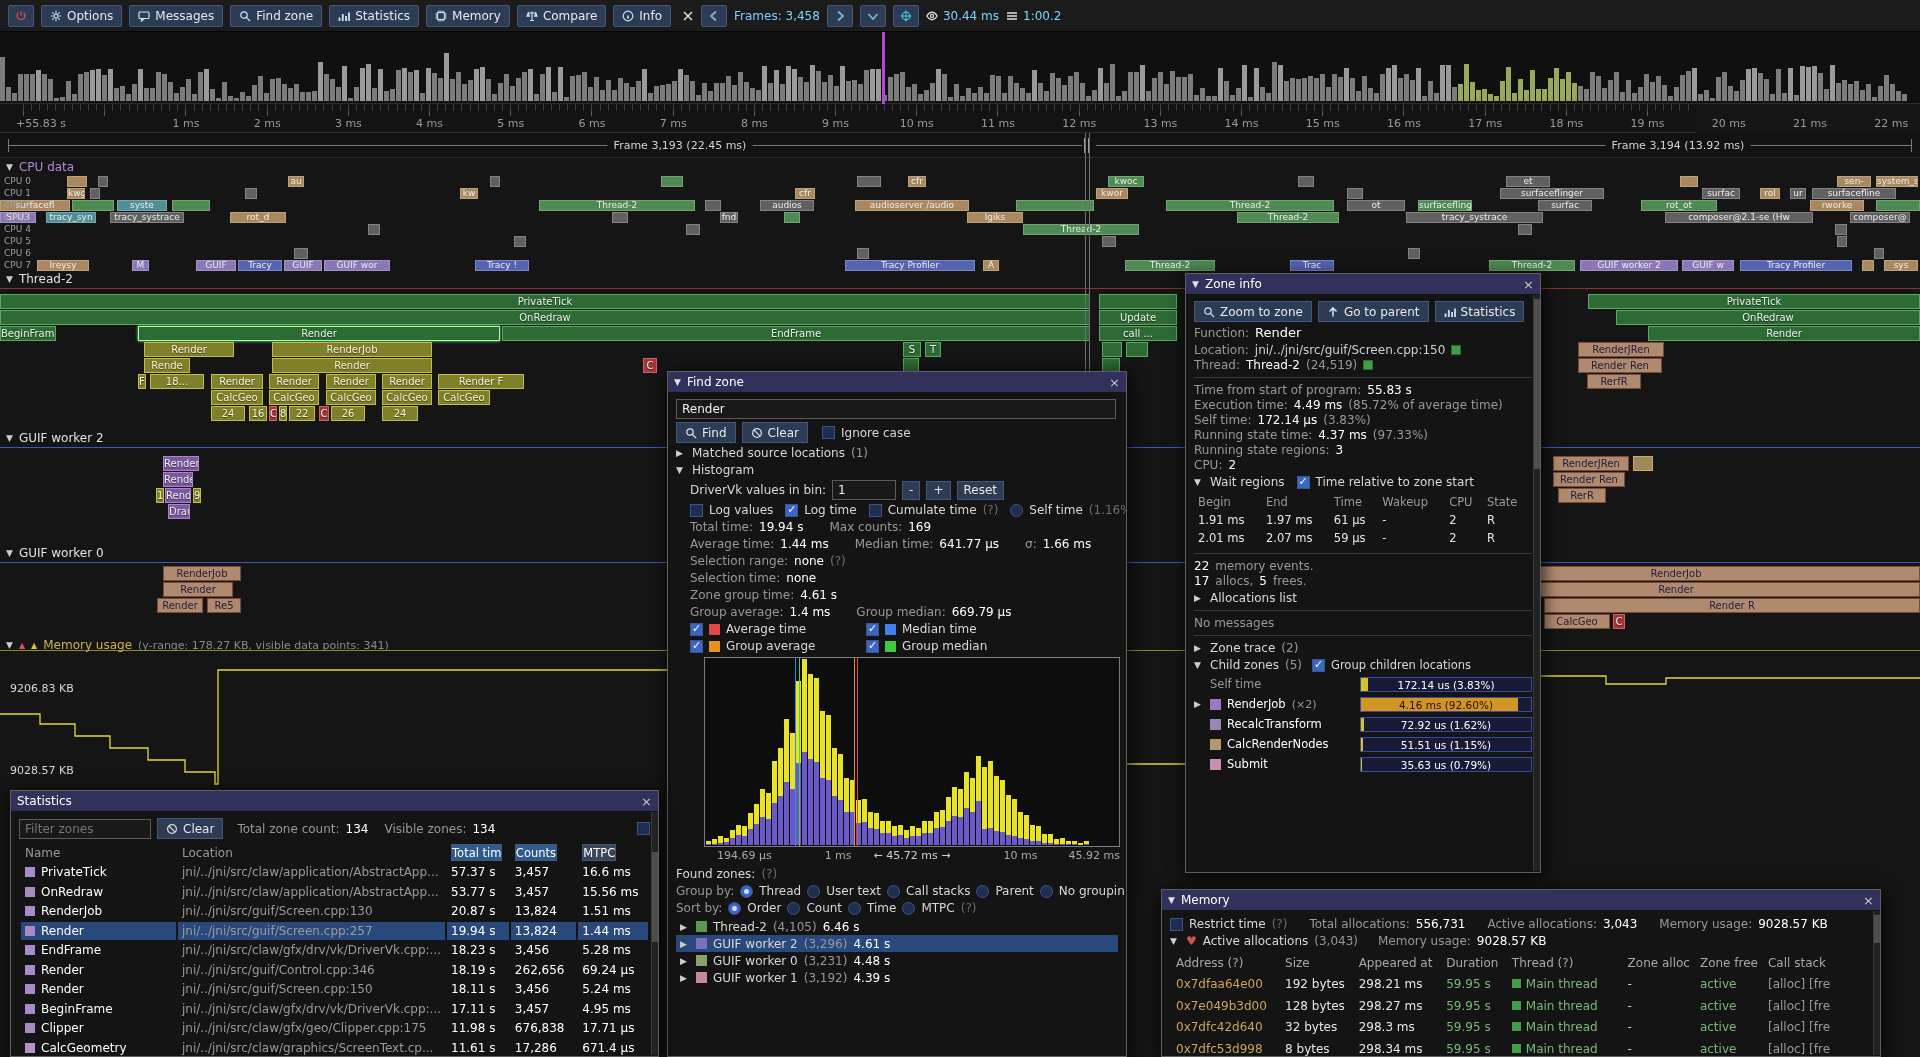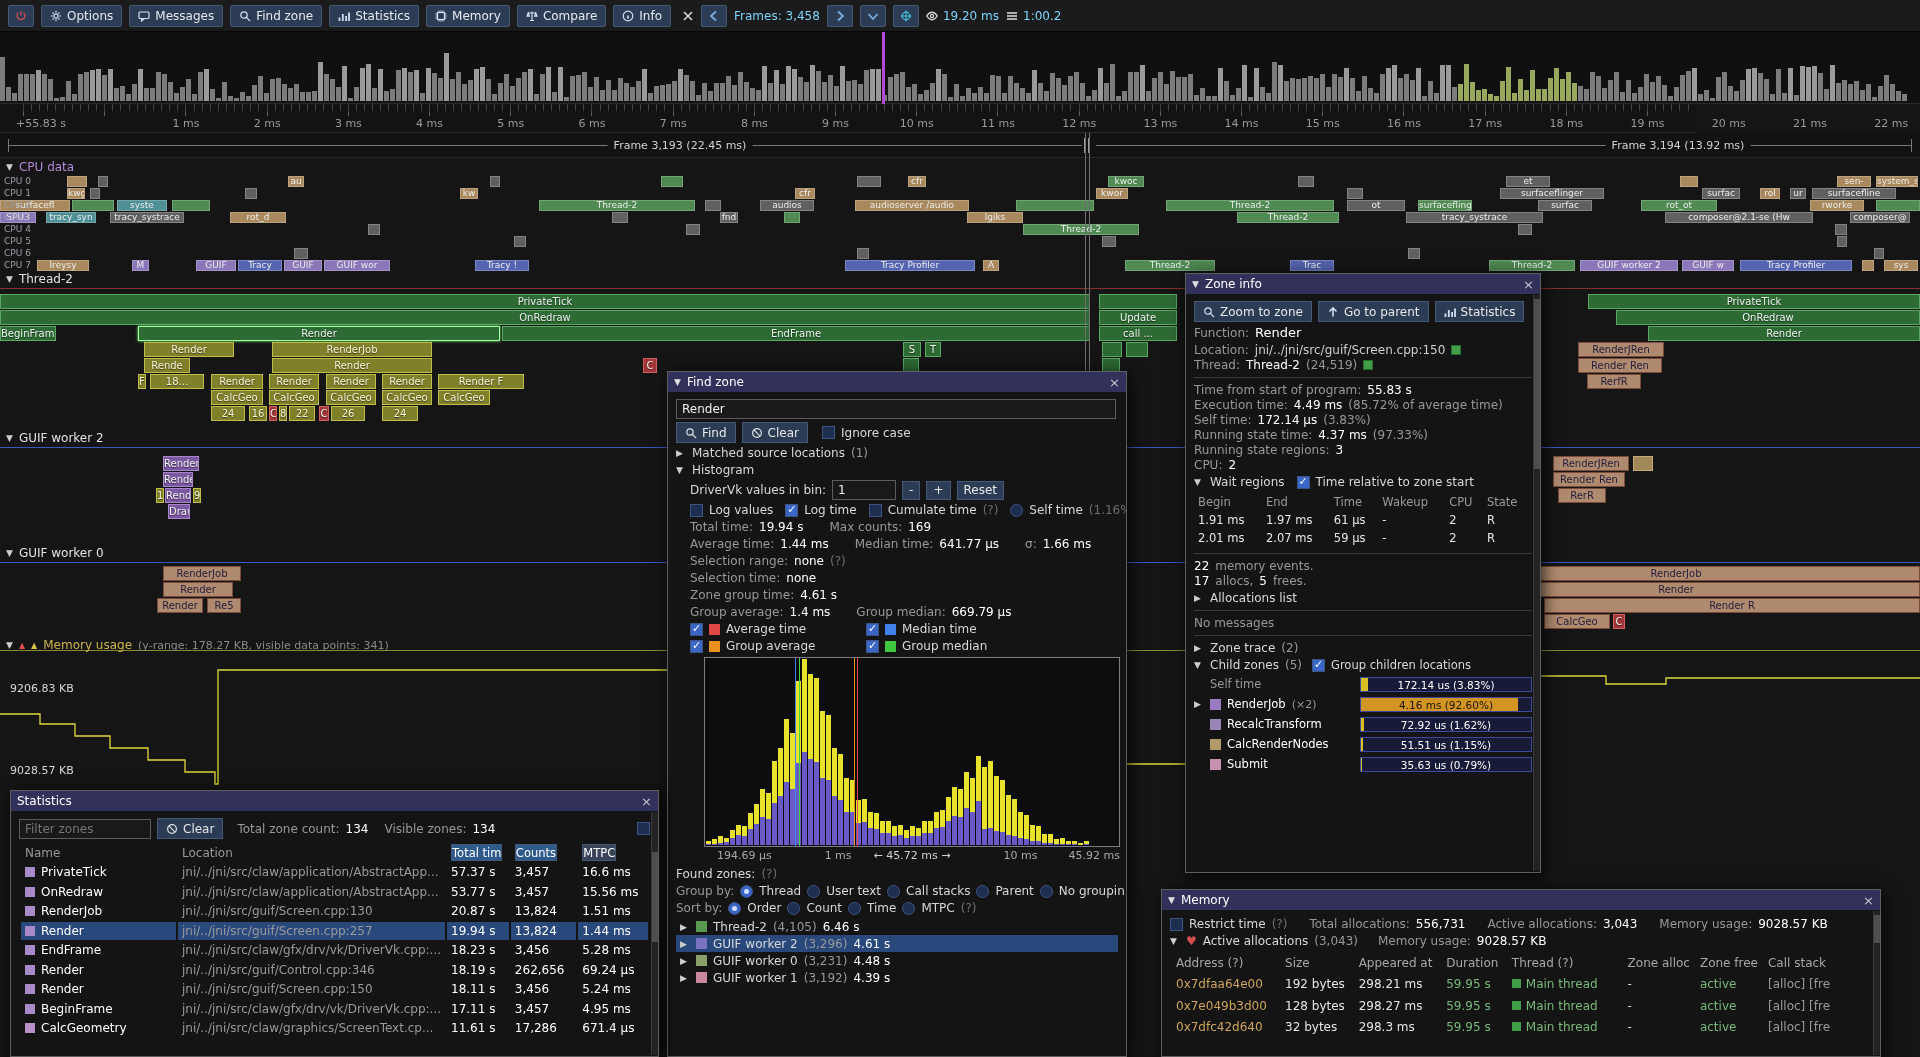--- a/index.html
+++ b/index.html
@@ -186,21 +186,21 @@
         <svg viewBox="0 0 12 12" style="width:12px;height:12px;flex:none" fill="none" stroke="#46c8e0" stroke-width="1.2">
           <circle cx="6" cy="6" r="3.8"></circle>
           <path d="M6 .5v11M.5 6h11" stroke-width="1"></path>
         </svg>
       </button>
       <span class="tb-text">
         <svg viewBox="0 0 12 12" style="width:12px;height:12px;flex:none" fill="none" stroke="#e0e0e0" stroke-width="1.2">
           <path d="M.8 6C2.4 3.4 4.2 2.2 6 2.2S9.6 3.4 11.2 6C9.6 8.6 7.8 9.8 6 9.8S2.4 8.6.8 6z"></path>
           <circle cx="6" cy="6" r="1.6"></circle>
         </svg>
-        <span>19.20 ms</span>
+        <span>30.44 ms</span>
       </span>
       <span class="tb-text">
         <svg viewBox="0 0 12 12" style="width:12px;height:12px;flex:none" fill="none" stroke="#e0e0e0" stroke-width="1.2">
           <path d="M1 3h10M1 6h10M1 9h10" stroke-width="1.4"></path>
         </svg>
         <span>1:00.2</span>
       </span>
     </div>
 
   <div id="strip">
@@ -1358,20 +1358,27 @@
       <td style="color:#fff">5.24 ms</td>
             </tr>
             <tr class="">
       <td><span class="sw" style="background:#a88ac8;width:10px;height:10px;display:inline-block;margin-right:6px;vertical-align:-1px"></span><span style="color:#fff">BeginFrame</span></td>
       <td class="gray">jni/../jni/src/claw/gfx/drv/vk/DriverVk.cpp:...</td>
       <td style="color:#fff">17.11 s</td>
       <td style="color:#fff">3,457</td>
       <td style="color:#fff">4.95 ms</td>
             </tr>
             <tr class="">
+      <td><span class="sw" style="background:#a88ac8;width:10px;height:10px;display:inline-block;margin-right:6px;vertical-align:-1px"></span><span style="color:#fff">Clipper</span></td>
+      <td class="gray">jni/../jni/src/claw/gfx/geo/Clipper.cpp:175</td>
+      <td style="color:#fff">11.98 s</td>
+      <td style="color:#fff">676,838</td>
+      <td style="color:#fff">17.71 µs</td>
+            </tr>
+            <tr class="">
       <td><span class="sw" style="background:#b890c8;width:10px;height:10px;display:inline-block;margin-right:6px;vertical-align:-1px"></span><span style="color:#fff">CalcGeometry</span></td>
       <td class="gray">jni/../jni/src/claw/graphics/ScreenText.cp...</td>
       <td style="color:#fff">11.61 s</td>
       <td style="color:#fff">17,286</td>
       <td style="color:#fff">671.4 µs</td>
             </tr>
           </tbody>
       </table>
     </div>
     <div class="scroll" style="right:0;top:21px;bottom:1px">
@@ -1452,20 +1459,30 @@
             <tr>
       <td class="addr">0x7dfc42d640</td>
       <td style="color:#e6e6e6">32 bytes</td>
       <td style="color:#e6e6e6">298.3 ms</td>
       <td class="grn">59.95 s</td>
       <td><span class="sw" style="background:#3f9e46;width:9px;height:9px;display:inline-block;margin-right:5px"></span><span class="grn">Main thread</span></td>
       <td style="color:#cfcfcf">-</td>
       <td class="grn">active</td>
       <td><span class="gray">[alloc]</span> <span class="gray">[fre</span></td>
     </tr>
+            <tr>
+      <td class="addr">0x7dfc53d998</td>
+      <td style="color:#e6e6e6">8 bytes</td>
+      <td style="color:#e6e6e6">298.34 ms</td>
+      <td class="grn">59.95 s</td>
+      <td><span class="sw" style="background:#3f9e46;width:9px;height:9px;display:inline-block;margin-right:5px"></span><span class="grn">Main thread</span></td>
+      <td style="color:#cfcfcf">-</td>
+      <td class="grn">active</td>
+      <td><span class="gray">[alloc]</span> <span class="gray">[fre</span></td>
+    </tr>
           </tbody>
       </table>
     </div>
     <div class="scroll" style="right:0;top:21px;bottom:1px">
       <div class="sthumb" style="top:4px;height:28px"></div>
     </div>
   </div>
 
 </div>
 

